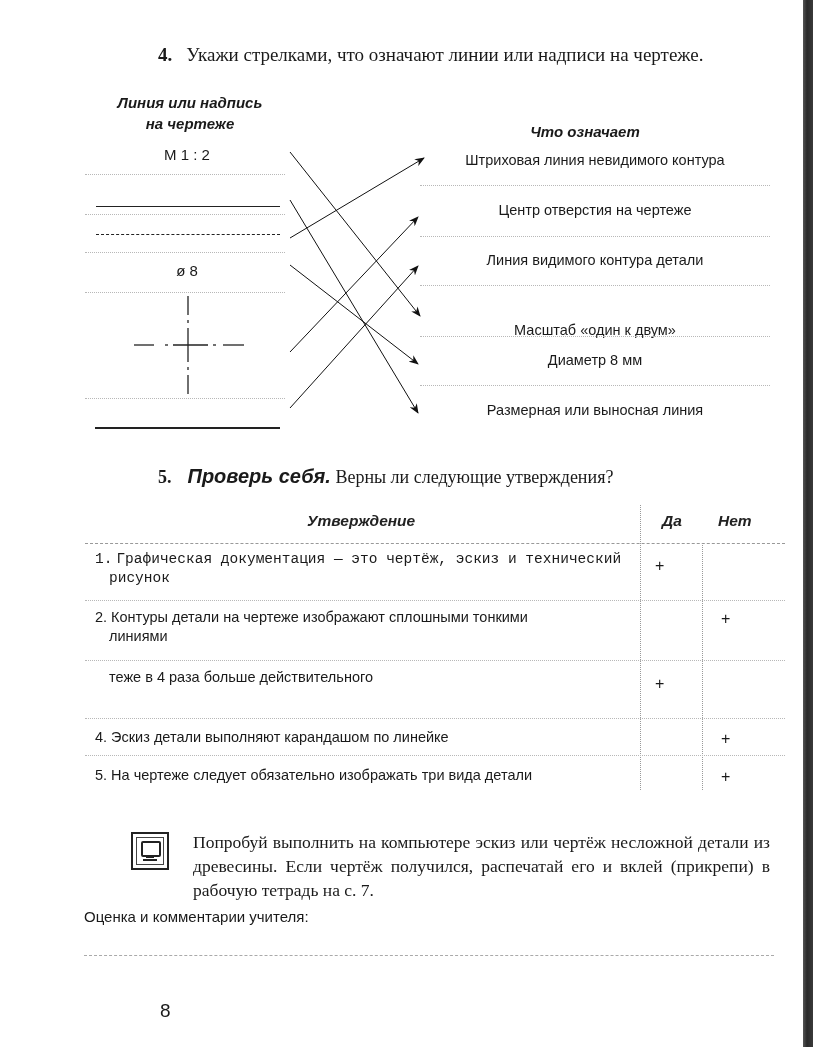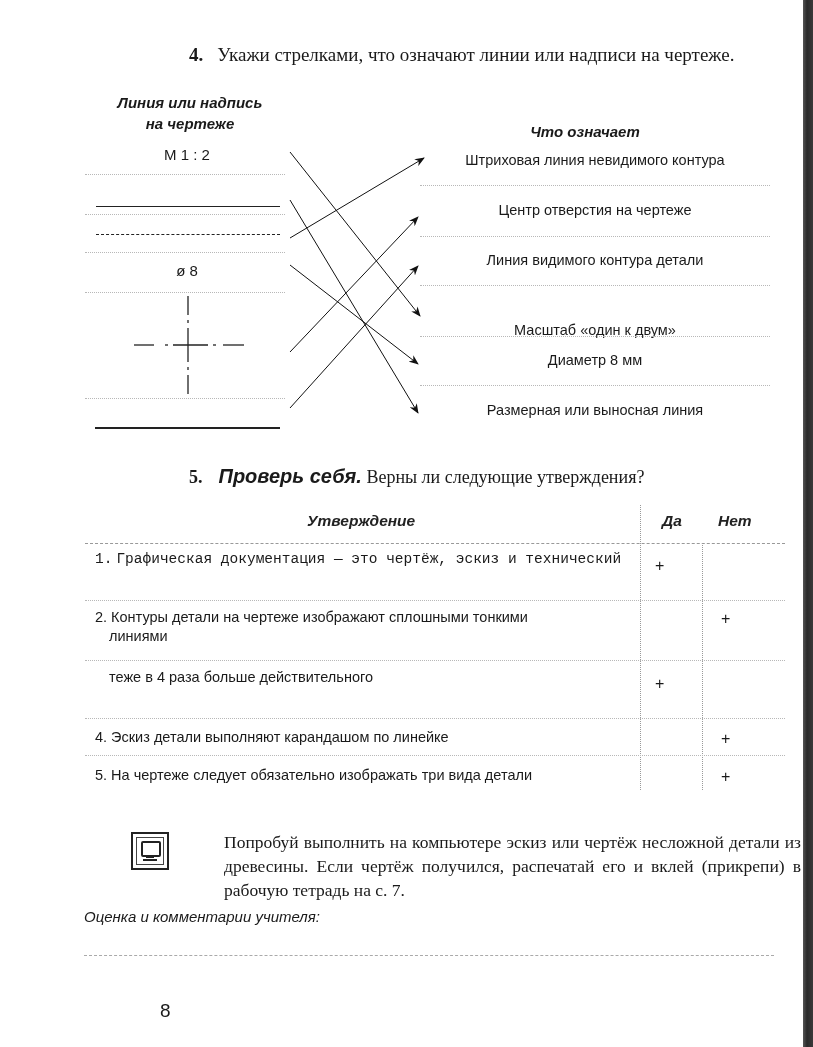--- a/index.html
+++ b/index.html
@@ -5,21 +5,21 @@
   html, body { margin: 0; padding: 0; }
   body {
     width: 813px; height: 1047px; position: relative; overflow: hidden;
     background: #ffffff; color: #1a1a1a;
     font-family: "Liberation Sans", sans-serif;
   }
   .right-edge {
     position: absolute; left: 803px; top: 0; width: 10px; height: 1047px;
     background: linear-gradient(to right, #555 0%, #2a2a2a 40%, #3a3a3a 100%);
   }
-  .serif { font-family: "Liberation Serif", "DejaVu Serif", serif; margin-left: 31px; }
+  .serif { font-family: "Liberation Serif", "DejaVu Serif", serif; }
   .task-title {
     position: absolute; left: 158px; top: 44px; font-size: 19px; white-space: nowrap;
   }
   .task-title .num { font-weight: bold; margin-right: 14px; }
   .col-head {
     position: absolute; font-style: italic; font-weight: bold; font-size: 15px;
     text-align: center; line-height: 21px;
   }
   .left-label {
     position: absolute; font-size: 15px; text-align: center; width: 190px;
@@ -43,21 +43,21 @@
   .vdiv { position: absolute; width: 0; border-left: 1px dotted #999; }
 
   .pc-icon { position: absolute; left: 131px; top: 832px; width: 38px; height: 38px;
     border: 2px solid #222; box-sizing: border-box; }
   .pc-icon .inner { position: absolute; left: 3px; top: 3px; right: 3px; bottom: 3px; border: 1px solid #444; }
   .pc-icon .screen { position: absolute; left: 8px; top: 7px; width: 16px; height: 12px; border: 2px solid #222; border-radius: 2px; }
   .pc-icon .stand { position: absolute; left: 13px; top: 22px; width: 8px; height: 2px; background: #222; }
   .pc-icon .base { position: absolute; left: 10px; top: 25px; width: 14px; height: 2px; background: #222; }
 
   .pc-text { position: absolute; left: 193px; top: 830px; width: 577px; font-size: 17.5px; line-height: 24px; text-align: justify; }
-  .teacher { position: absolute; left: 84px; top: 908px; font-style: italic; font-size: 15px; }
+  .teacher { position: absolute; left: 84px; top: 908px; font-size: 15px; }
   .page-num { position: absolute; left: 160px; top: 1000px; font-size: 19px; }
 </style>
 </head>
 <body>
 
 <div class="right-edge"></div>
 
 <div class="task-title serif">
   <span class="num">4.</span><span>Укажи стрелками, что означают линии или надписи на чертеже.</span>
 </div>
@@ -131,20 +131,21 @@
   <div class="th" style="left:222px; top:7px;text-align:right;">Утверждение</div>
   <div class="th" style="left:577px; top:7px;">Да</div>
   <div class="th" style="left:633px; top:7px;">Нет</div>
   <div class="dotsep" style="left:0; top:38px; width:700px; border-top:1px dashed #999;"></div>
   <div class="vdiv" style="left:555px; top:0; height:285px;"></div>
   <div class="vdiv" style="left:617px; top:38px; height:247px;"></div>
 
   <div id="rows">
       <div class="row-text" style="top: 45px; font-family: Liberation Mono, monospace;">
         <div><span class="n">1.</span><span>Графическая документация — это чертёж, эскиз и технический</span></div>
+        <div class="cont">рисунок</div>
       </div>
       <div class="mark" style="left: 570px; top: 52px;">+</div>
       <div class="mark" style="left: 636px; top: 47px;"></div>
       <div class="row-text" style="top: 103px;">
         <div><span class="n">2.</span><span>Контуры детали на чертеже изображают сплошными тонкими</span></div>
         <div class="cont">линиями</div>
       </div>
       <div class="mark" style="left: 570px; top: 110px;"></div>
       <div class="mark" style="left: 636px; top: 105px;">+</div>
       <div class="row-text" style="top: 163px;">

